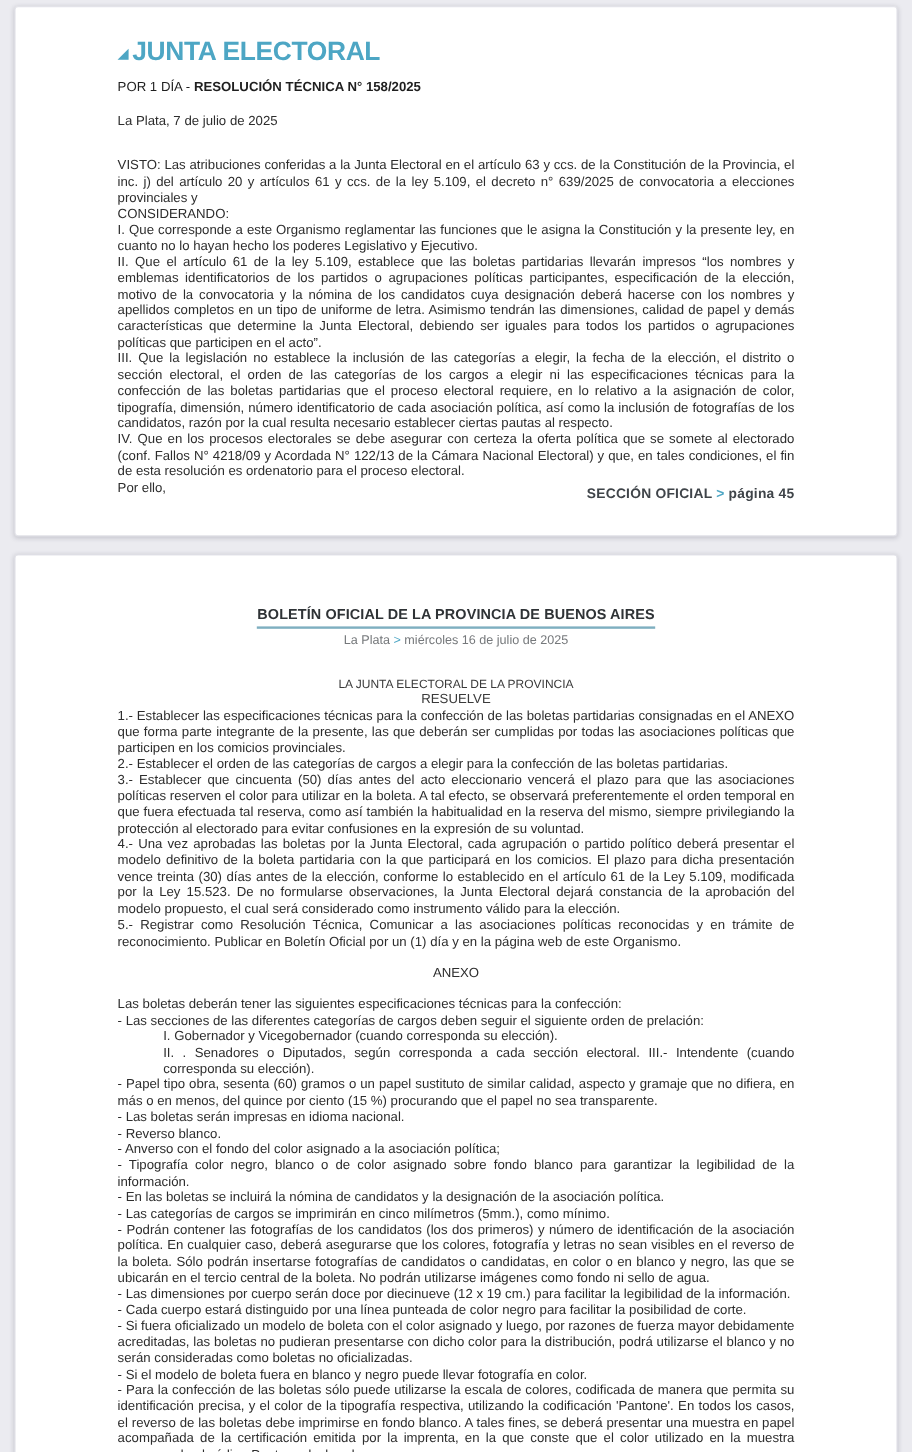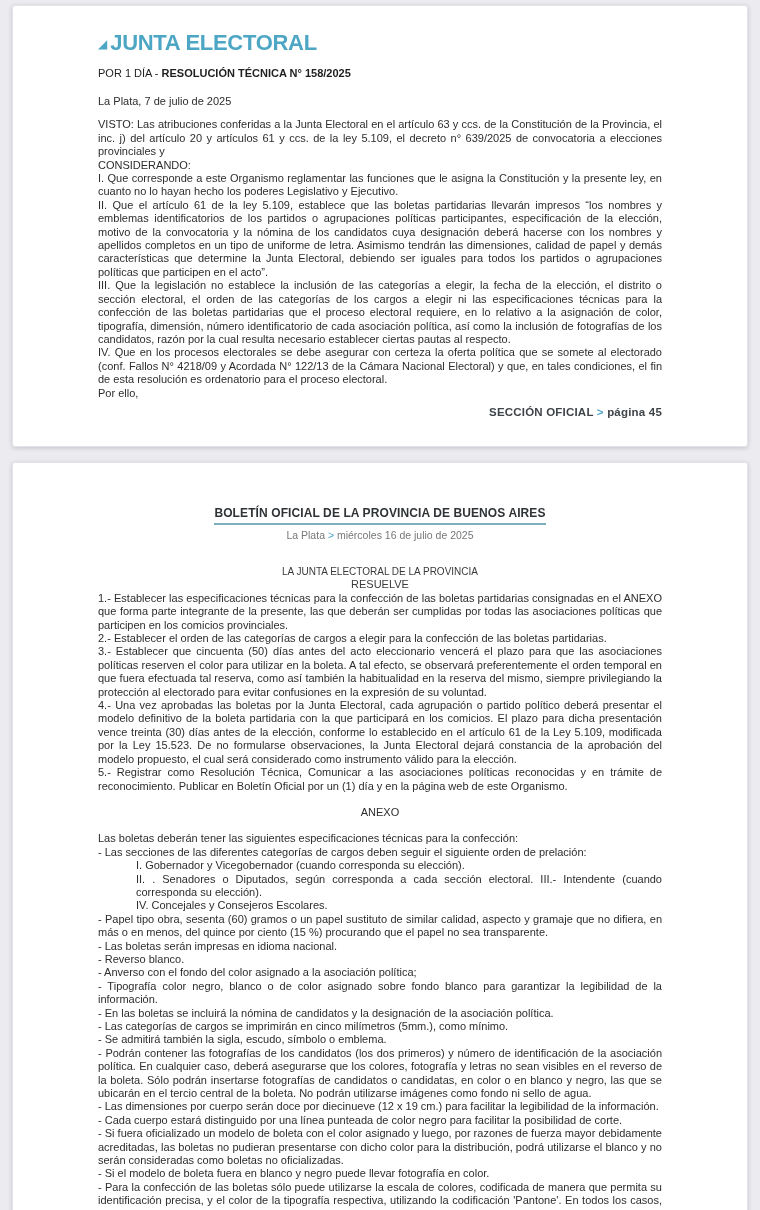--- a/index.html
+++ b/index.html
@@ -29,21 +29,21 @@
   }
   .logo-text {
     font-size:22px; font-weight:bold; color:#4da6c4; letter-spacing:-0.3px;
   }
   .subtitle { margin-top:11px; font-size:11px; color:#1f1f1f; }
   .subtitle b { font-weight:bold; }
   .dateline { margin-top:16px; text-align:right; font-size:11px; }
   .para {
     font-size:11px; line-height:13.4px; text-align:justify; color:#2d2d2d;
   }
-  .visto { margin-top:10px; }
+  .visto { margin-top:24px; }
   .considerando-label { text-align:left; }
   .por-ello { text-align:left; }
   .page1-footer {
     position:absolute; bottom:28px; right:85px;
     font-size:11.5px; font-weight:bold; color:#3f4449; letter-spacing:.2px;
   }
   .accent { color:#4da6c4; }
 
   .masthead-wrap { text-align:center; }
   .masthead {
@@ -109,32 +109,30 @@
     <p class="para">5.- Registrar como Resolución Técnica, Comunicar a las asociaciones políticas reconocidas y en trámite de reconocimiento. Publicar en Boletín Oficial por un (1) día y en la página web de este Organismo.</p>
   </div>
 
   <p class="para anexo-title">ANEXO</p>
 
   <p class="para">Las boletas deberán tener las siguientes especificaciones técnicas para la confección:</p>
   <p class="para">- Las secciones de las diferentes categorías de cargos deben seguir el siguiente orden de prelación:</p>
   <div class="indent-block">
     <p class="para">I. Gobernador y Vicegobernador (cuando corresponda su elección).</p>
     <p class="para">II. . Senadores o Diputados, según corresponda a cada sección electoral. III.- Intendente (cuando corresponda su elección).</p>
-    <p class="para">IV. Concejales y Consejeros Escolares.</p>
   </div>
 
   <div>
     <p class="para">- Papel tipo obra, sesenta (60) gramos o un papel sustituto de similar calidad, aspecto y gramaje que no difiera, en más o en menos, del quince por ciento (15 %) procurando que el papel no sea transparente.</p>
     <p class="para">- Las boletas serán impresas en idioma nacional.</p>
     <p class="para">- Reverso blanco.</p>
     <p class="para">- Anverso con el fondo del color asignado a la asociación política;</p>
     <p class="para">- Tipografía color negro, blanco o de color asignado sobre fondo blanco para garantizar la legibilidad de la información.</p>
     <p class="para">- En las boletas se incluirá la nómina de candidatos y la designación de la asociación política.</p>
     <p class="para">- Las categorías de cargos se imprimirán en cinco milímetros (5mm.), como mínimo.</p>
-    <p class="para">- Se admitirá también la sigla, escudo, símbolo o emblema.</p>
     <p class="para">- Podrán contener las fotografías de los candidatos (los dos primeros) y número de identificación de la asociación política. En cualquier caso, deberá asegurarse que los colores, fotografía y letras no sean visibles en el reverso de la boleta. Sólo podrán insertarse fotografías de candidatos o candidatas, en color o en blanco y negro, las que se ubicarán en el tercio central de la boleta. No podrán utilizarse imágenes como fondo ni sello de agua.</p>
     <p class="para">- Las dimensiones por cuerpo serán doce por diecinueve (12 x 19 cm.) para facilitar la legibilidad de la información.</p>
     <p class="para">- Cada cuerpo estará distinguido por una línea punteada de color negro para facilitar la posibilidad de corte.</p>
     <p class="para">- Si fuera oficializado un modelo de boleta con el color asignado y luego, por razones de fuerza mayor debidamente acreditadas, las boletas no pudieran presentarse con dicho color para la distribución, podrá utilizarse el blanco y no serán consideradas como boletas no oficializadas.</p>
     <p class="para">- Si el modelo de boleta fuera en blanco y negro puede llevar fotografía en color.</p>
     <p class="para">- Para la confección de las boletas sólo puede utilizarse la escala de colores, codificada de manera que permita su identificación precisa, y el color de la tipografía respectiva, utilizando la codificación 'Pantone'. En todos los casos, el reverso de las boletas debe imprimirse en fondo blanco. A tales fines, se deberá presentar una muestra en papel acompañada de la certificación emitida por la imprenta, en la que conste que el color utilizado en la muestra corresponde al código Pantone declarado.</p>
   </div>
 
 </div>
 

